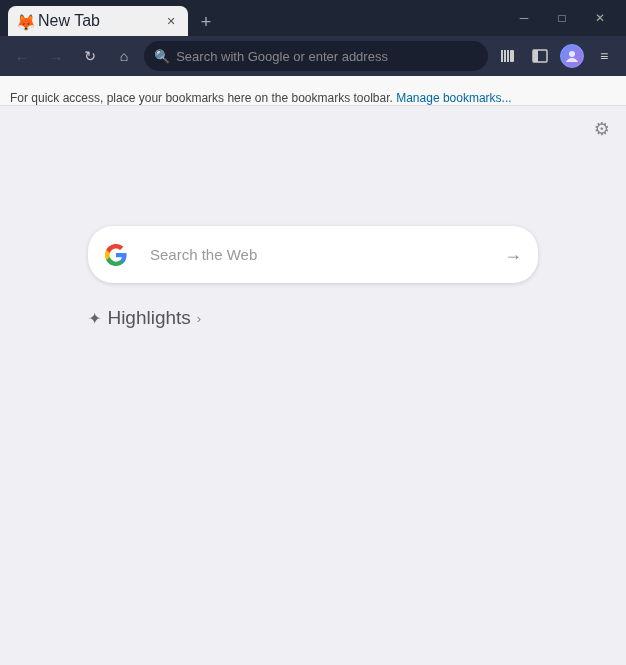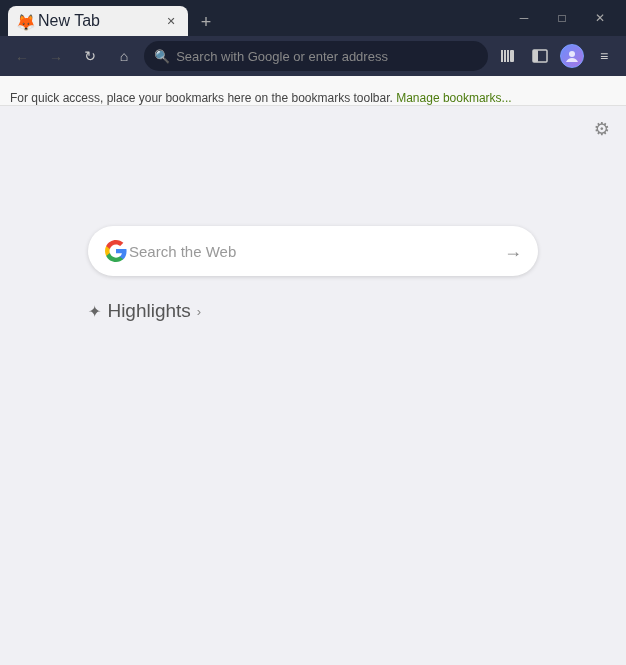--- a/index.html
+++ b/index.html
@@ -172,21 +172,21 @@
       background: #f8f8f8;
       height: 30px;
       display: flex;
       align-items: flex-end;
       padding: 0 10px;
       border-bottom: 1px solid #e0e0e0;
       font-size: 12px;
       color: #444;
     }
     .bookmarks-bar a {
-      color: #4d7c0f;
+      color: #0369a1;
       text-decoration: none;
       margin-top: 24px;
     }
 
     
     .main-content {
       background: #f0f0f4;
       flex: 1;
       height: calc(665px - 36px - 40px - 30px);
       position: relative;
@@ -206,27 +206,27 @@
     
     .search-area {
       margin-top: 120px;
       display: flex;
       flex-direction: column;
       align-items: flex-start;
       width: 450px;
     }
     .google-search-box {
       width: 100%;
-      height: 50px;
+      height: 57px;
       background: white;
       border-radius: 25px;
       display: flex;
       align-items: center;
       padding: 0 16px;
-      gap: 1px;
+      gap: 22px;
       box-shadow: 0 1px 4px rgba(0,0,0,0.15);
     }
     .google-logo {
       width: 24px;
       height: 24px;
       flex-shrink: 0;
     }
     .google-search-input {
       flex: 1;
       border: none;

